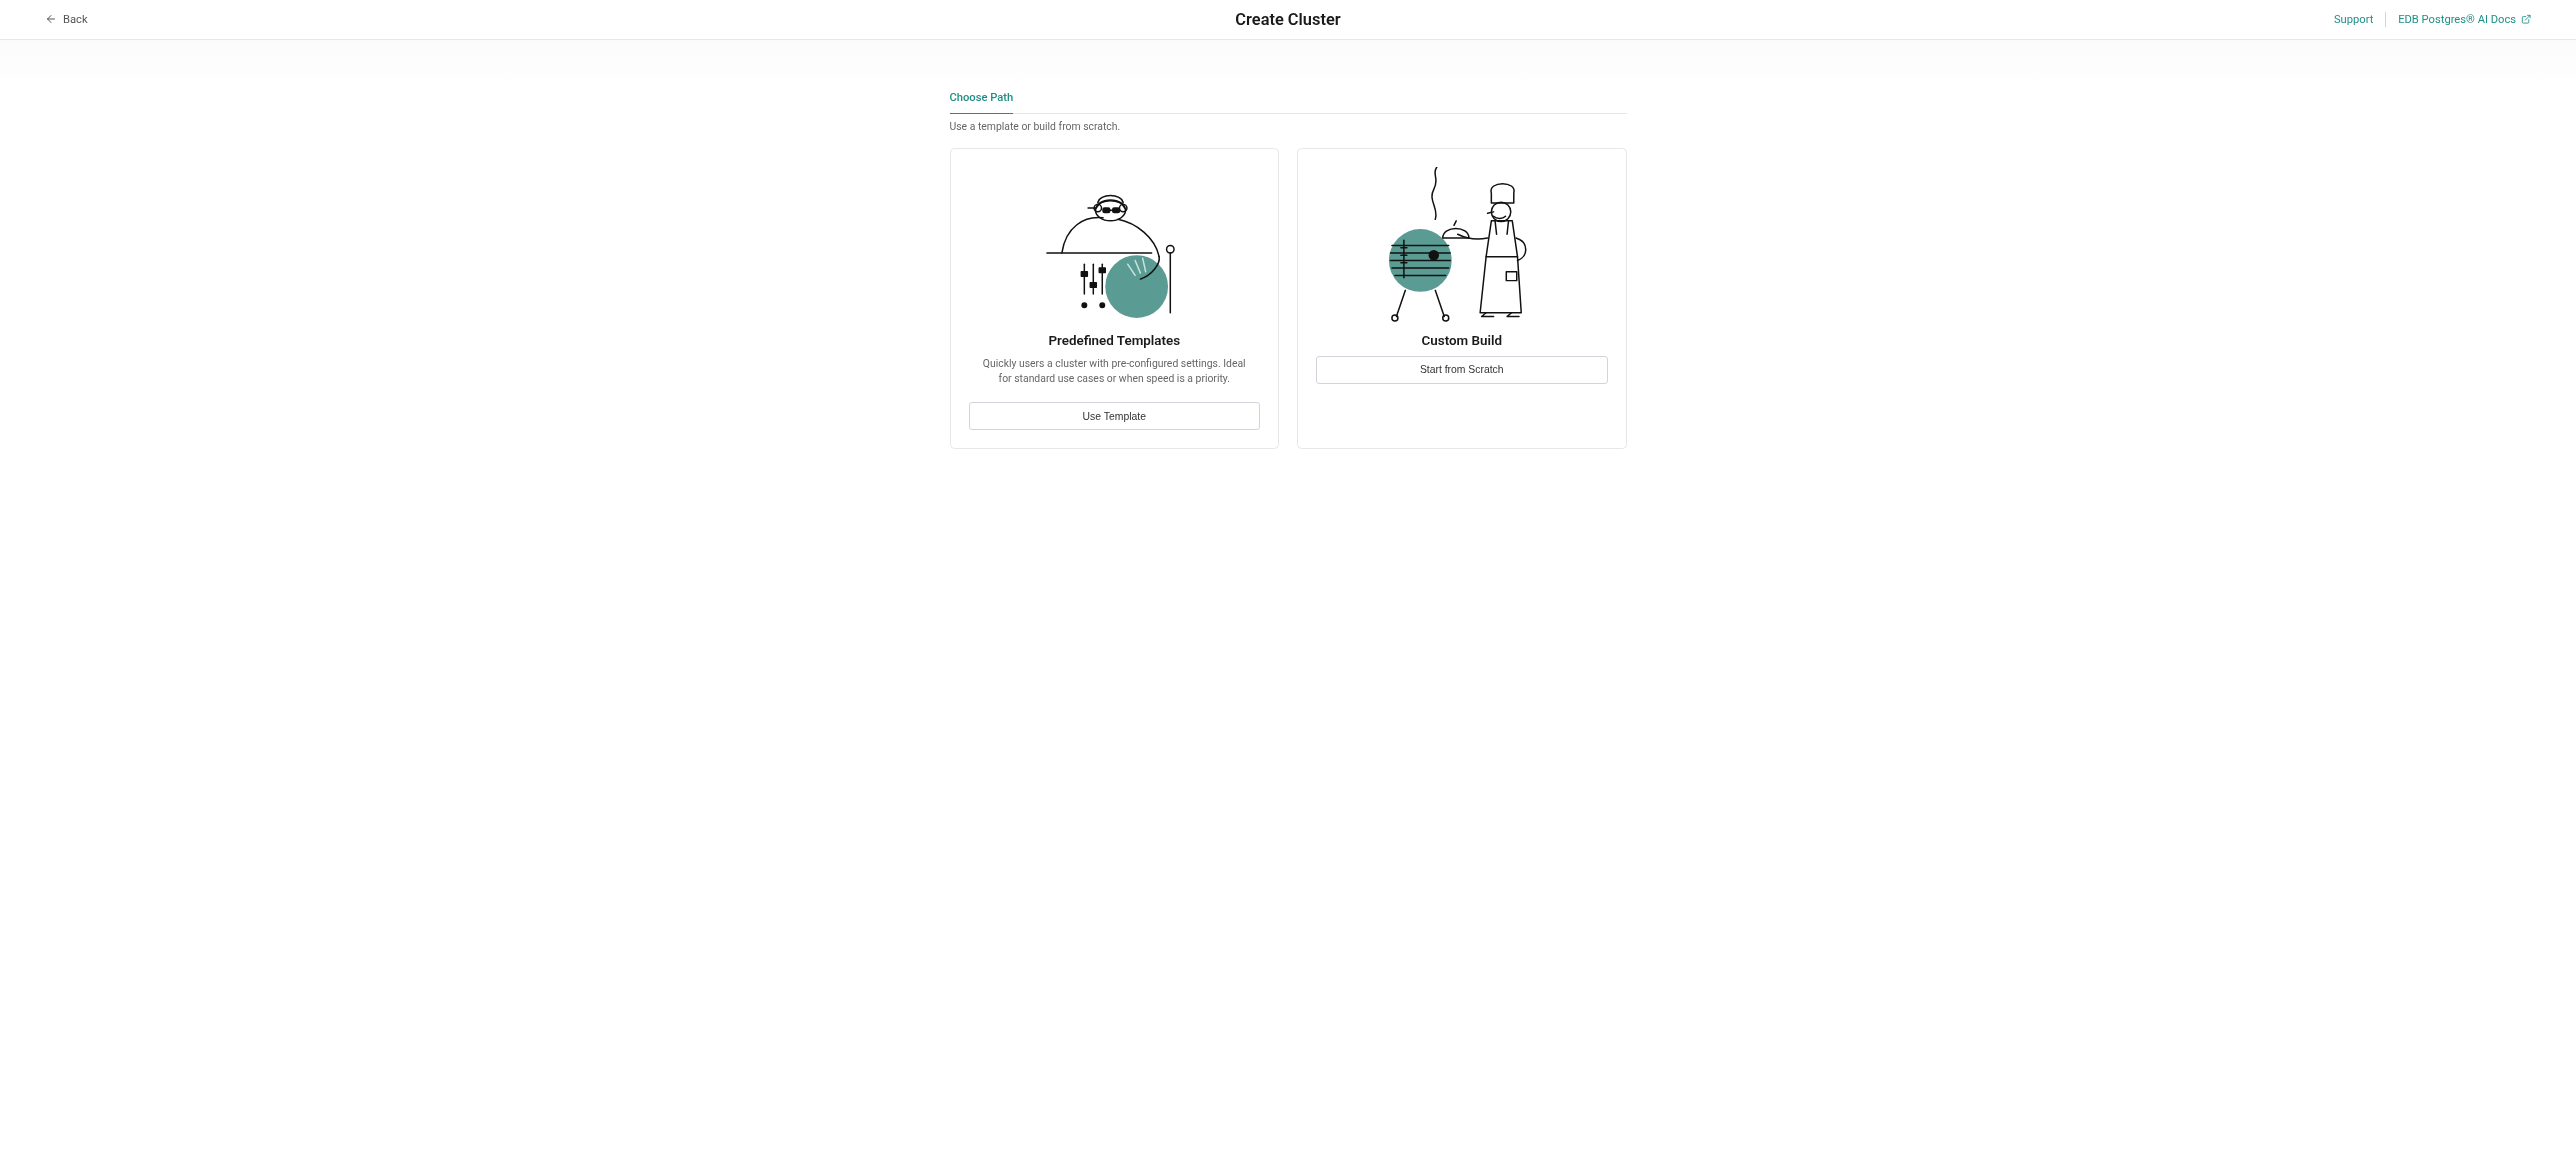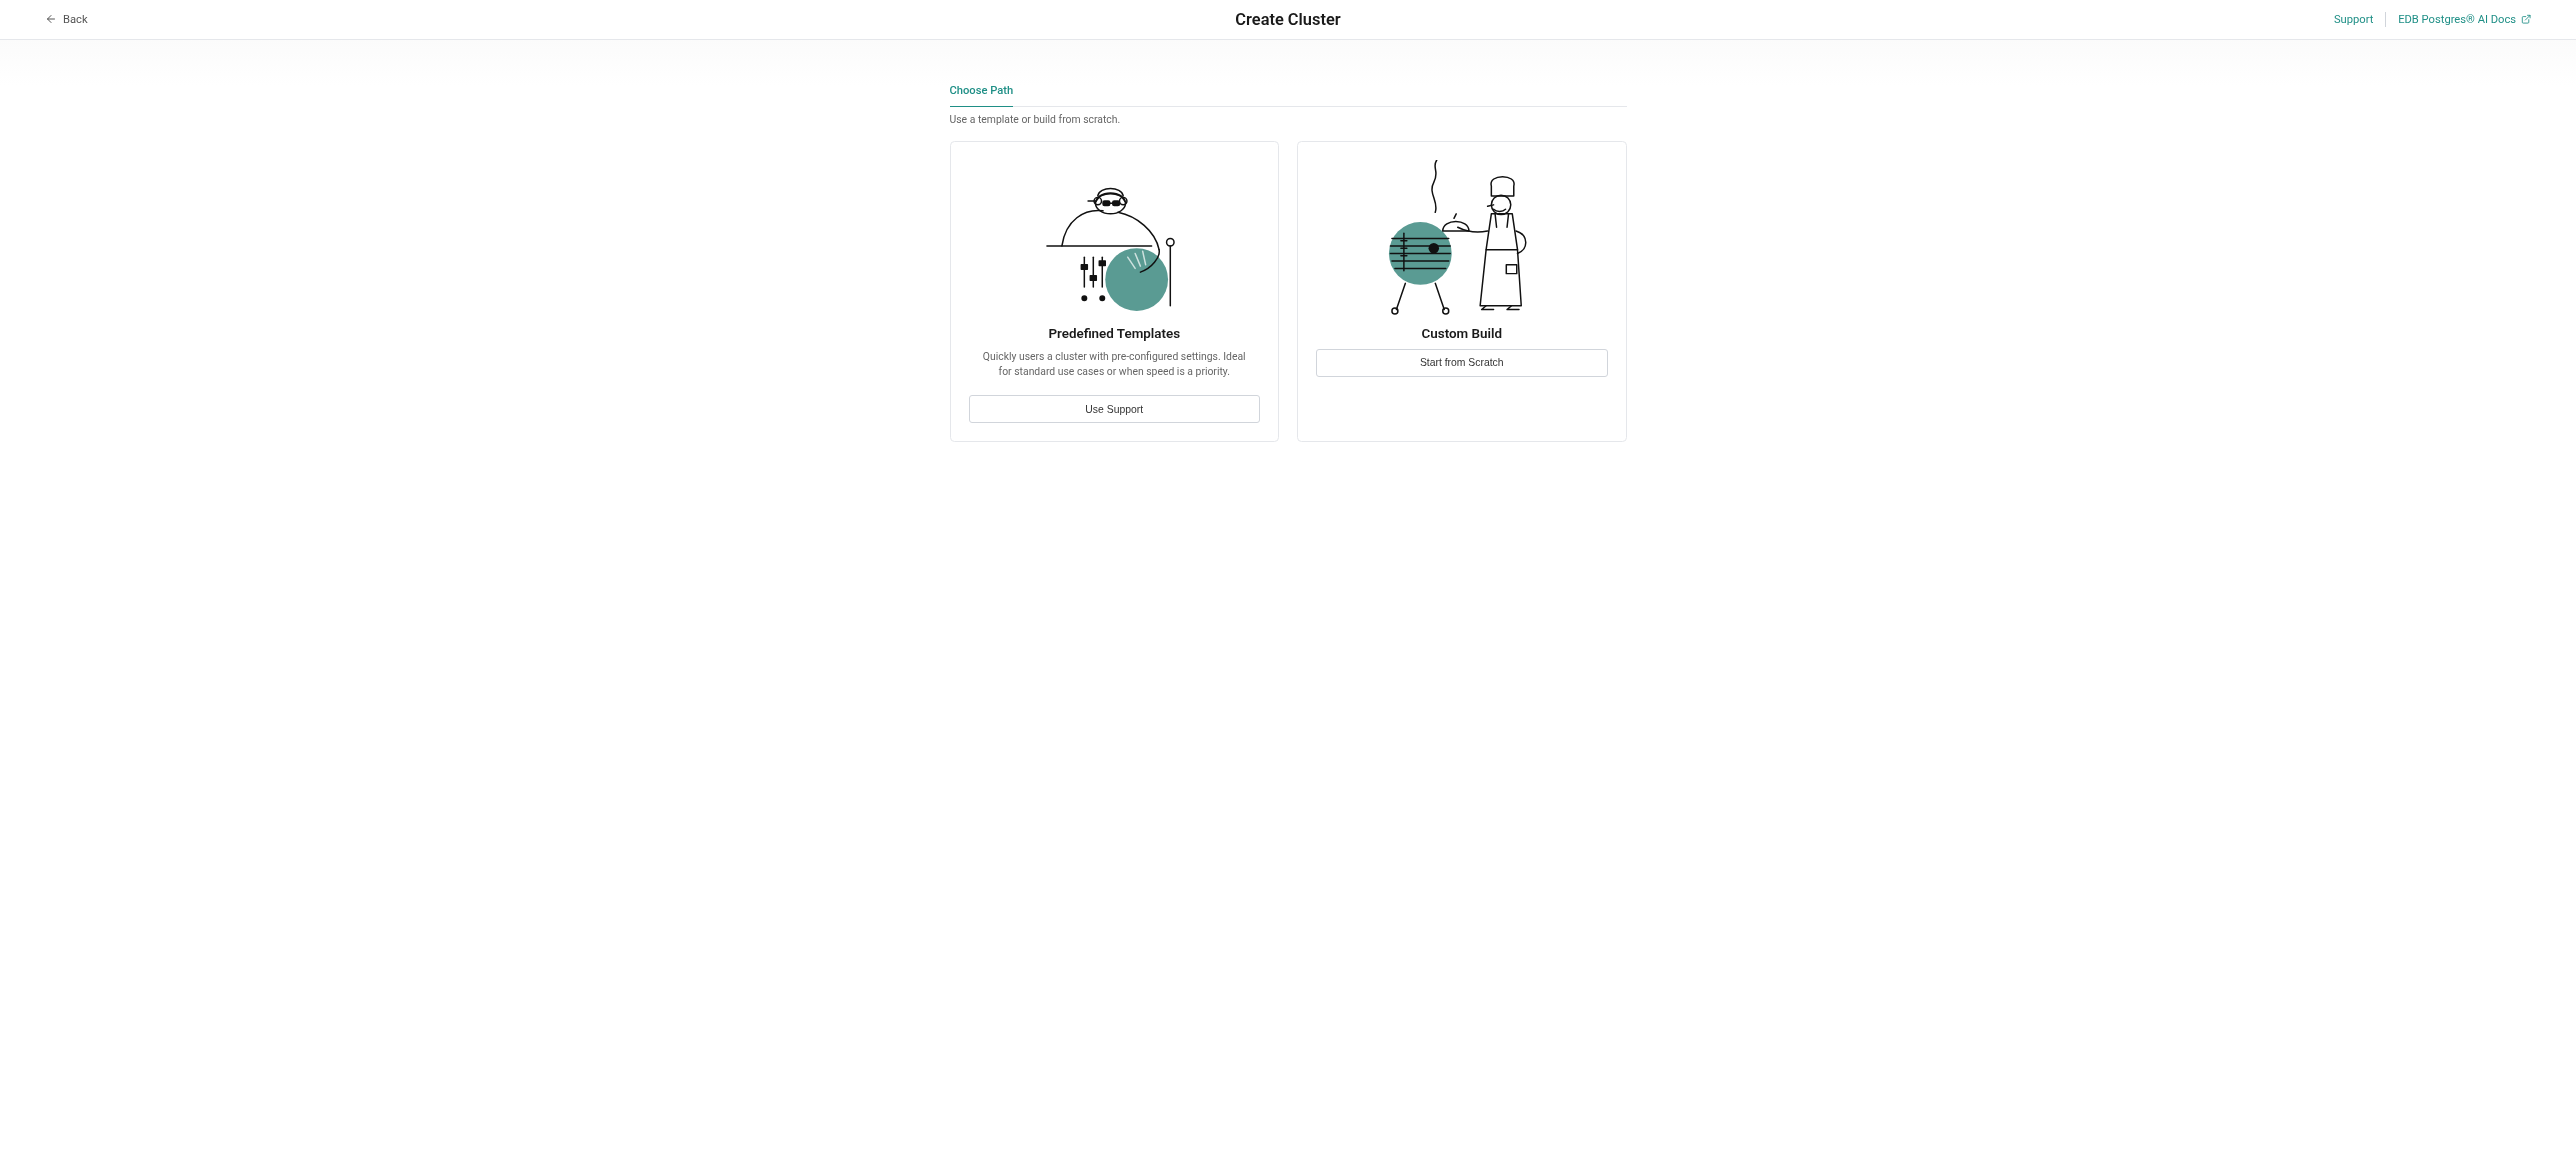--- a/index.html
+++ b/index.html
@@ -56,21 +56,21 @@
   }
   .ext-icon { width: 10.4px; height: 10.4px; }
 
   .content-wrap {
     background: linear-gradient(#fbfbfb, #ffffff 45px);
     padding-top: 30px;
     min-height: calc(100vh - 45px);
   }
   .container {
     width: 677px;
-    margin: 5px auto;
+    margin: 12px auto;
   }
   .tabs {
     border-bottom: 0.7px solid #e5e7eb;
     display: flex;
   }
   .tab {
     padding: 9px 0;
     font-size: 11.2px;
     color: #6b7280;
     cursor: pointer;
@@ -220,21 +220,21 @@
 
             <g stroke="#fff" stroke-width="2" stroke-linecap="round" opacity="0.7">
               <line x1="128" y1="130" x2="138" y2="145"></line>
               <line x1="138" y1="125" x2="145" y2="142"></line>
               <line x1="148" y1="122" x2="152" y2="140"></line>
             </g>
           </svg>
         </div>
         <div class="card-title">Predefined Templates</div>
         <div class="card-desc">Quickly users a cluster with pre-configured settings. Ideal for standard use cases or when speed is a priority.</div>
-        <button class="card-button">Use Support</button>
+        <button class="card-button">Use Template</button>
       </div>
 
       <div class="card">
         <div class="illus">
           <svg viewBox="0 0 250 210" xmlns="http://www.w3.org/2000/svg">
 
             <circle cx="70" cy="125" r="42" fill="#5a9b93"></circle>
             <g fill="none" stroke="#111" stroke-width="2" stroke-linecap="round" stroke-linejoin="round">
 
               <line x1="32" y1="105" x2="108" y2="105"></line>

